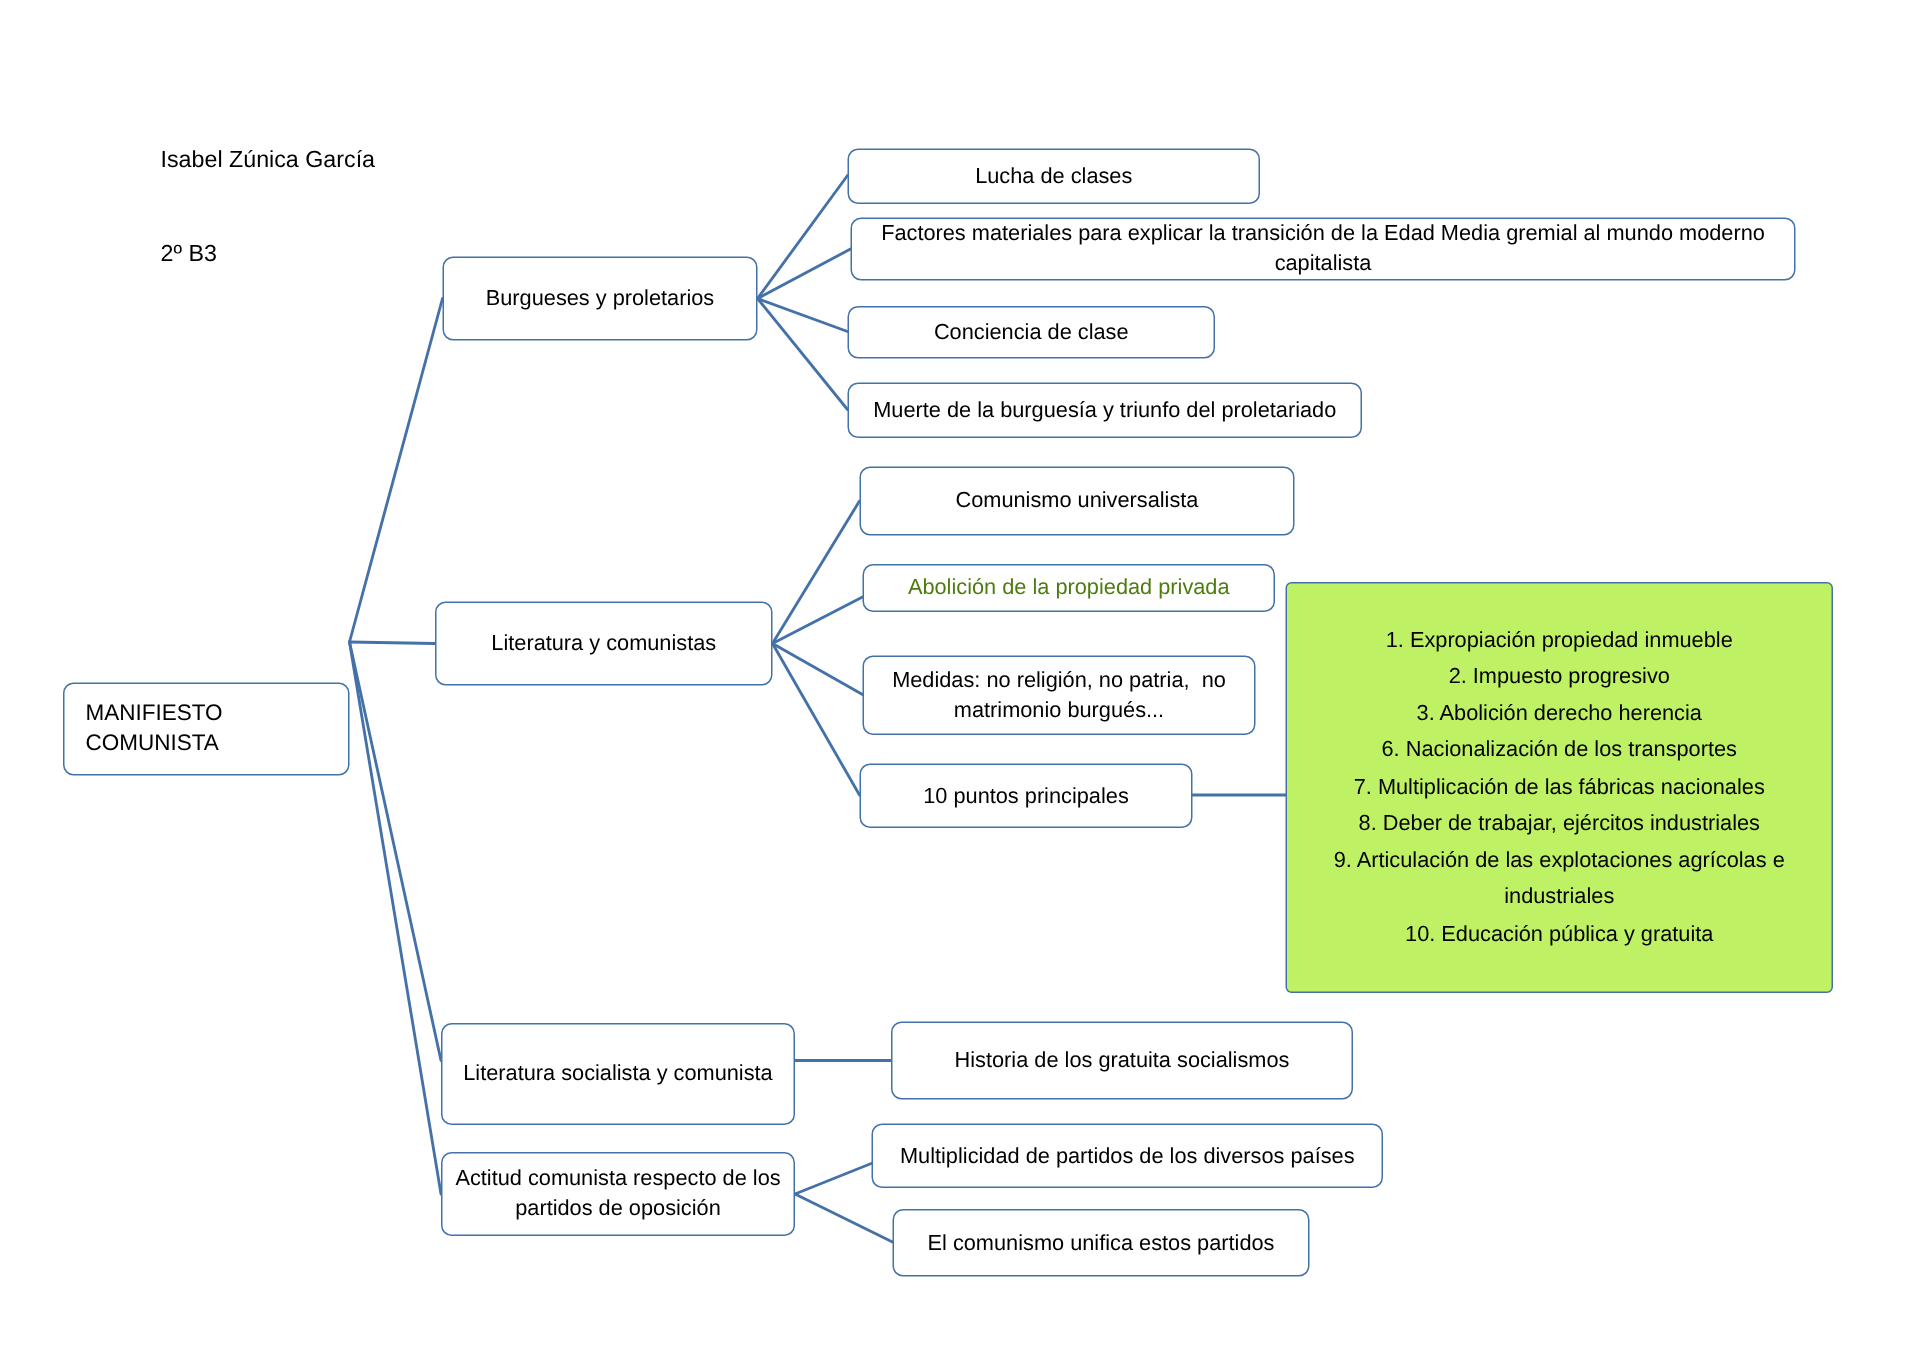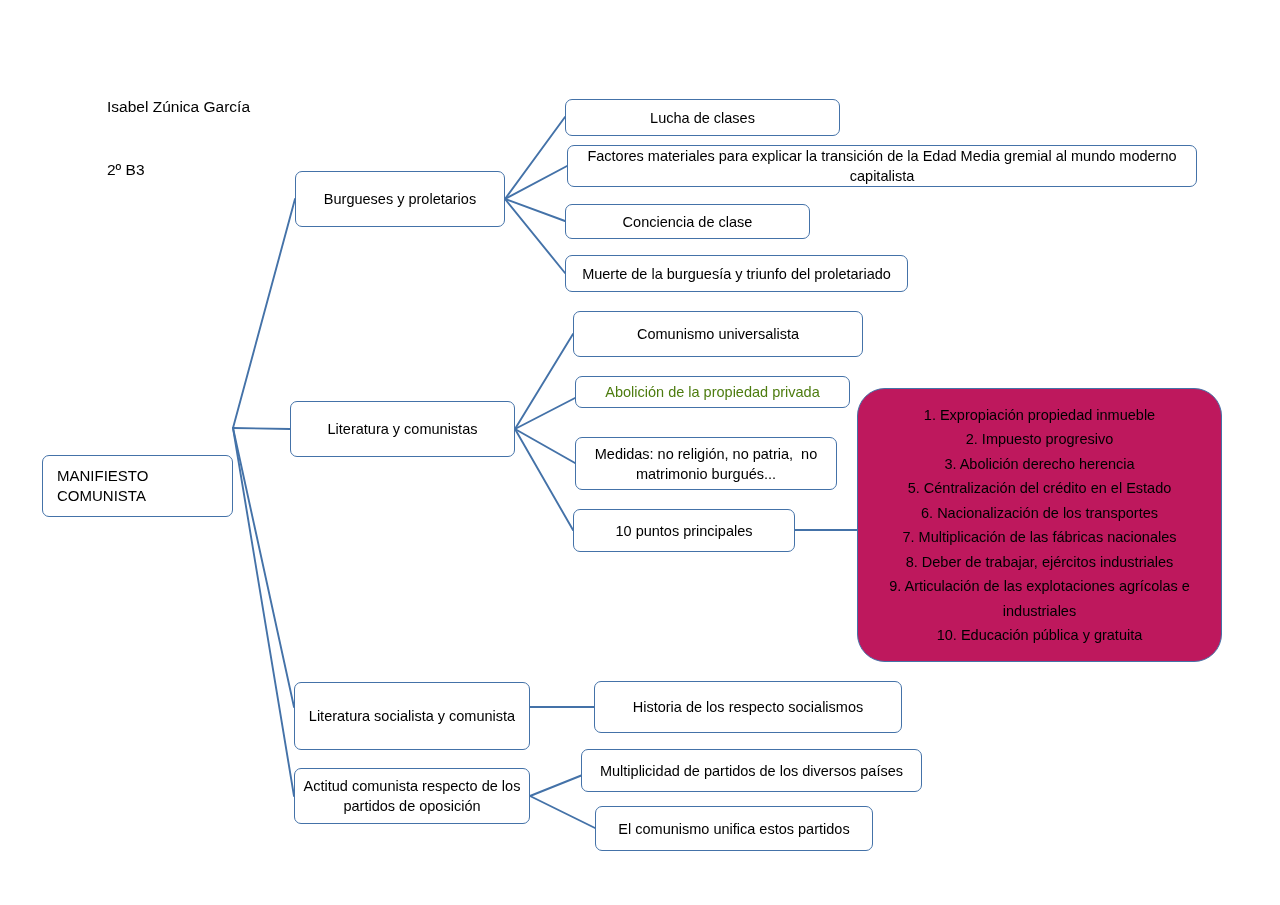--- a/index.html
+++ b/index.html
@@ -68,22 +68,22 @@
     padding-left: 14px;
     text-align: left;
   }
   .node.root .node-text {
     text-align: left;
   }
   .panel {
     position: absolute;
     box-sizing: border-box;
     border: 1.6px solid #4472a8;
-    background: #be185d;
-    border-radius: 28px;
+    background: #bef264;
+    border-radius: 4px;
     display: flex;
     flex-direction: column;
     align-items: center;
     justify-content: center;
     padding: 8px 14px;
   }
   .panel-item {
     display: block;
     width: 100%;
     text-align: center;
@@ -159,35 +159,34 @@
     <span class="node-text">Abolición de la propiedad privada</span>
   </div>
   <div class="node" id="node-leaf_medidas" style="left: 575px; top: 437px; width: 262px; height: 53px; border-color: rgb(68, 114, 168); color: rgb(0, 0, 0);">
     <span class="node-text">Medidas: no religión, no patria,  no matrimonio burgués...</span>
   </div>
   <div class="node" id="node-leaf_puntos" style="left: 573px; top: 509px; width: 222px; height: 43px; border-color: rgb(68, 114, 168); color: rgb(0, 0, 0);">
     <span class="node-text">10 puntos principales</span>
   </div>
 
   <div class="node" id="node-leaf_historia" style="left: 594px; top: 681px; width: 308px; height: 52px; border-color: rgb(68, 114, 168); color: rgb(0, 0, 0);">
-    <span class="node-text">Historia de los respecto socialismos</span>
+    <span class="node-text">Historia de los gratuita socialismos</span>
   </div>
 
   <div class="node" id="node-leaf_multiplicidad" style="left: 581px; top: 749px; width: 341px; height: 43px; border-color: rgb(68, 114, 168); color: rgb(0, 0, 0);">
     <span class="node-text">Multiplicidad de partidos de los diversos países</span>
   </div>
   <div class="node" id="node-leaf_unifica" style="left: 595px; top: 806px; width: 278px; height: 45px; border-color: rgb(68, 114, 168); color: rgb(0, 0, 0);">
     <span class="node-text">El comunismo unifica estos partidos</span>
   </div>
 
   <div class="panel" id="panel-puntos" style="left: 857px; top: 388px; width: 365px; height: 274px; border-color: rgb(68, 114, 168);">
       <span class="panel-item">1. Expropiación propiedad inmueble</span>
       <span class="panel-item">2. Impuesto progresivo</span>
       <span class="panel-item">3. Abolición derecho herencia</span>
-      <span class="panel-item">5. Céntralización del crédito en el Estado</span>
       <span class="panel-item">6. Nacionalización de los transportes</span>
       <span class="panel-item">7. Multiplicación de las fábricas nacionales</span>
       <span class="panel-item">8. Deber de trabajar, ejércitos industriales</span>
       <span class="panel-item">9. Articulación de las explotaciones agrícolas e industriales</span>
       <span class="panel-item">10. Educación pública y gratuita</span>
     </div>
 
 </div>
 
 </body></html>

